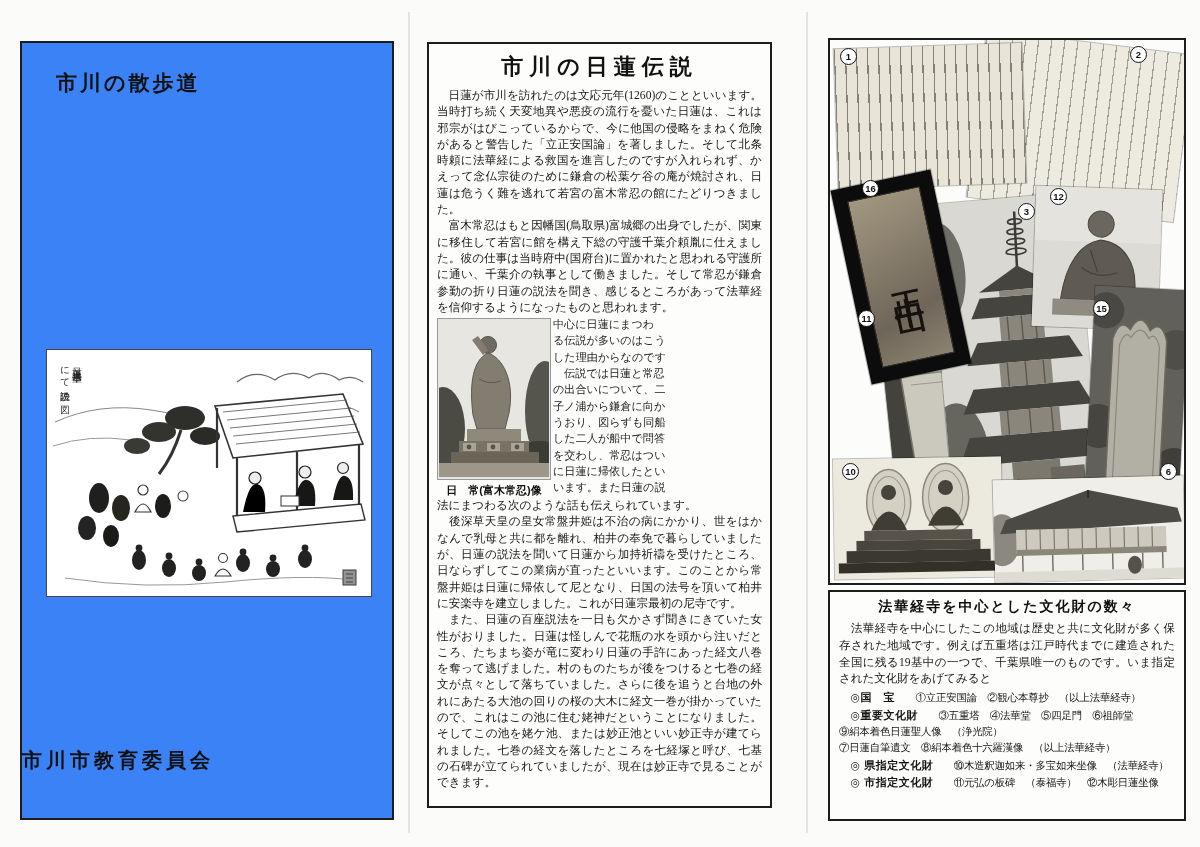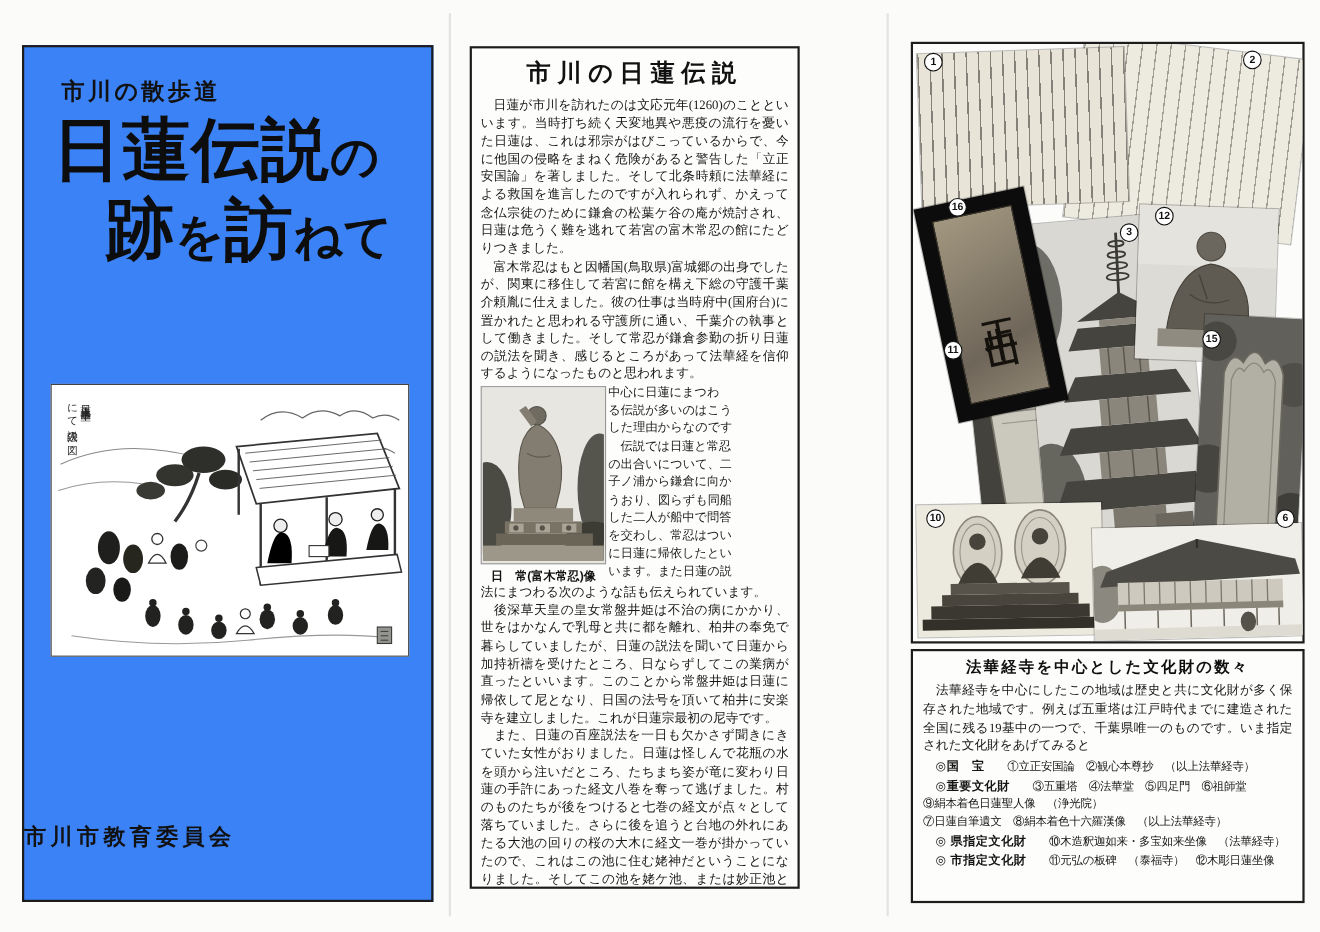--- a/index.html
+++ b/index.html
@@ -40,21 +40,21 @@
     font-size:9.5px;line-height:12px;color:#222;letter-spacing:1px;
   }
   .publisher{
     position:absolute;left:0;right:0;bottom:44px;text-align:left;
     font-family:"Liberation Sans","DejaVu Sans",sans-serif;
     font-size:20px;font-weight:bold;letter-spacing:4px;color:#111;
   }
 
   
   .panel-mid{
-    position:absolute;left:427px;top:42px;width:300px;height:766px;
+    position:absolute;left:427px;top:42px;width:345px;height:766px;
     border:2px solid #1c1c1c;background:#fdfdfb;box-sizing:border-box;
     padding:6px 8px;overflow:hidden;
   }
   .mid-heading{
     text-align:center;font-size:22px;font-weight:600;letter-spacing:6px;
     margin:2px 0 6px 0;color:#111;
   }
   .bodytext .para{
     font-size:11.6px;line-height:16.3px;text-align:justify;color:#161616;
   }
@@ -128,24 +128,20 @@
   .info-lines b{font-family:"Liberation Sans","DejaVu Sans",sans-serif;font-size:11px;letter-spacing:.5px;}
 </style>
 </head>
 <body>
 
 <div class="fold fold1"></div>
 <div class="fold fold2"></div>
 
 <div class="panel-left">
   <div class="kicker">市川の散歩道</div>
-  <div class="big-title">
-    <span class="row1"><span class="tt-big">日蓮伝説</span><span class="tt-small">の</span></span>
-    <span class="row2"><span class="tt-big">跡</span><span class="tt-small">を</span><span class="tt-big">訪</span><span class="tt-small">ねて</span></span>
-  </div>
 
   <div class="illu">
     <svg width="322" height="244" viewBox="0 0 322 244">
       <rect width="322" height="244" fill="#ffffff"></rect>
 
       <path d="M190,32 q18,-14 38,-2 q16,-12 34,-2 q14,-10 30,2 q12,-6 24,2" fill="none" stroke="#666" stroke-width="1.2"></path>
       <path d="M236,62 q14,-10 28,-2 q12,-8 26,0 q10,-6 22,2" fill="none" stroke="#777" stroke-width="1"></path>
       <path d="M8,72 q44,-20 96,-12 q30,4 44,14" fill="none" stroke="#888" stroke-width="1"></path>
       <path d="M6,96 q36,-12 78,-6" fill="none" stroke="#999" stroke-width="1"></path>
 

